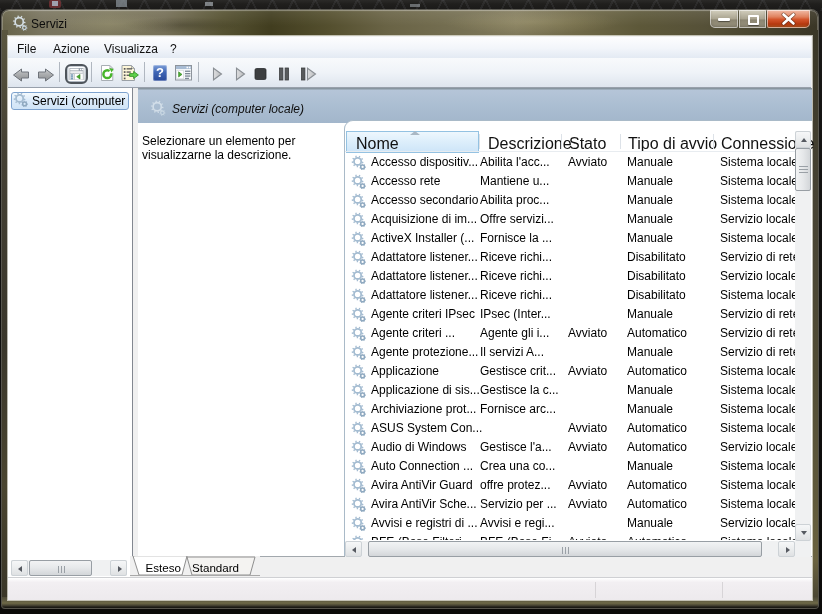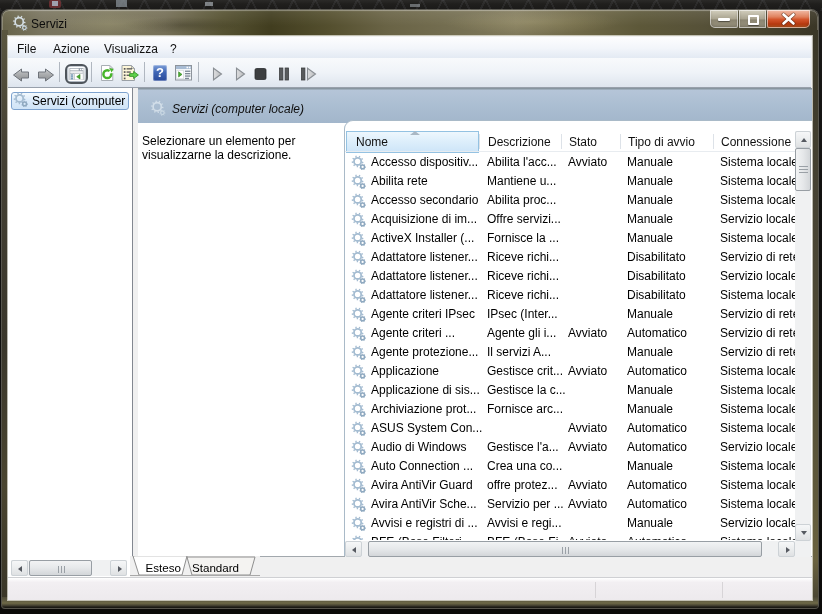--- a/index.html
+++ b/index.html
@@ -41,31 +41,31 @@
 #rightpane{left:138px;top:88px;width:674px;height:489px;background:#fff;}
 #band{left:138px;top:88px;width:674px;height:35px;background:linear-gradient(180deg,#87959f 0,#87959f 1px,#b5c5d8 2px,#aabdd1 55%,#a2b6cb 100%);font-style:italic;}
 #bandtext{position:absolute;left:34px;top:14px;font-size:12px;color:#101010;}
 #desc{left:142px;top:135px;width:200px;font-size:12px;line-height:13.5px;color:#000;}
 #graybar{left:138px;top:557px;width:674px;height:20px;background:#f0f0f0;}
 #card{left:344px;top:120px;width:468px;height:437px;background:#fff;border:1px solid #a9bac8;border-right:none;border-bottom:none;border-radius:9px 0 0 0;box-sizing:border-box;}
 #cardbot{left:138px;top:556px;width:674px;height:1px;background:#a2a8ad;}
 #statusbar{left:8px;top:577px;width:804px;height:23px;background:linear-gradient(180deg,#fff 0,#f2eff2 20%,#edeaed 100%);border-top:1px solid #cfd0d3;box-sizing:border-box;}
 .ssep{position:absolute;top:4px;width:1px;height:16px;background:#d7d4d7;}
 
-#hdrrow{left:345px;top:131px;width:450px;height:21px;background:#fff;font-size:12px;color:#111;}
+#hdrrow{left:345px;top:131px;width:450px;height:21px;background:#fff;font-size:16px;color:#111;}
 #hnome{position:absolute;left:1px;top:0;width:131px;height:20px;border:1px solid #94c2e2;background:linear-gradient(180deg,#eef7fd 0,#dceefb 50%,#cde5f8 100%);}
 .hsep{position:absolute;top:3px;width:1px;height:15px;background:#dde2e8;}
 .hcell{position:absolute;top:4px;}
 #hdrbot{position:absolute;left:0;top:20px;width:450px;height:1px;background:#e8ecf0;}
 #sortarrow{position:absolute;left:63px;top:-1px;width:0;height:0;border-left:5px solid transparent;border-right:5px solid transparent;border-bottom:4px solid #aab8c4;}
 #rows{left:344px;top:152px;width:451px;height:388px;overflow:hidden;}
 .row{position:absolute;left:0;width:451px;height:19px;font-size:12px;color:#000;white-space:nowrap;}
 .row span{position:absolute;top:2px;}
 .ri{position:absolute;left:7px;top:2px;width:15px;height:15px;}
-.c1{left:27px;}.c2{left:143px;text-align:center;}.c3{left:224px;}.c4{left:283px;}.c5{left:376px;}
+.c1{left:27px;}.c2{left:136px;text-align:center;}.c3{left:224px;}.c4{left:283px;}.c5{left:376px;}
 
 .sb{background:#f0f1f2;}
 .sbtn{position:absolute;background:linear-gradient(180deg,#f6f7f8 0,#ebedee 50%,#dfe1e3 100%);border:1px solid #cdd2d6;border-radius:2px;box-sizing:border-box;}
 .thumbV{position:absolute;background:linear-gradient(90deg,#f2f3f4 0,#e6e8ea 50%,#d3d6d9 100%);border:1px solid #989ea4;border-radius:2px;box-sizing:border-box;}
 .thumbH{position:absolute;background:linear-gradient(180deg,#f2f3f4 0,#e6e8ea 50%,#d3d6d9 100%);border:1px solid #989ea4;border-radius:2px;box-sizing:border-box;}
 .arr{position:absolute;width:0;height:0;}
 .grips{position:absolute;}
 </style></head><body>
 <div id="desktop" class="a"></div>
 <div id="topstrip" class="a"></div>
@@ -238,21 +238,21 @@
       <span class="c1">Accesso dispositiv...</span>
       <span class="c2">Abilita l'acc...</span>
       <span class="c3">Avviato</span>
       <span class="c4">Manuale</span>
       <span class="c5">Sistema locale</span>
     </div>
     <div class="row" style="top:20px">
       <svg class="ri" width="15" height="15">
         <use href="#gearicon"></use>
       </svg>
-      <span class="c1">Abilita rete</span>
+      <span class="c1">Accesso rete</span>
       <span class="c2">Mantiene u...</span>
       <span class="c4">Manuale</span>
       <span class="c5">Sistema locale</span>
     </div>
     <div class="row" style="top:39px">
       <svg class="ri" width="15" height="15">
         <use href="#gearicon"></use>
       </svg>
       <span class="c1">Accesso secondario</span>
       <span class="c2">Abilita proc...</span>

